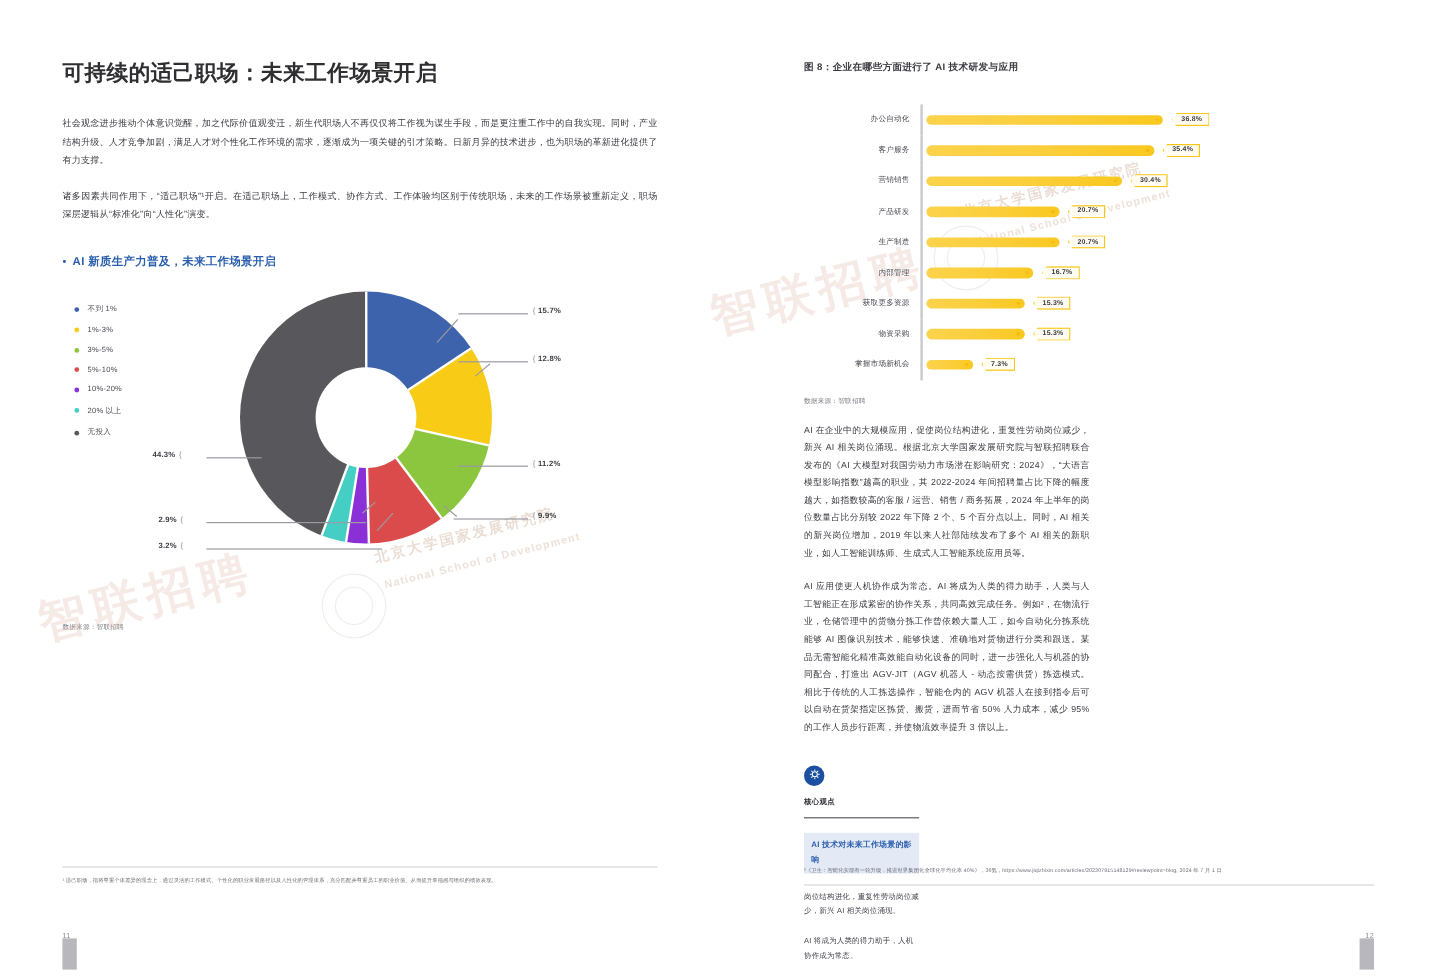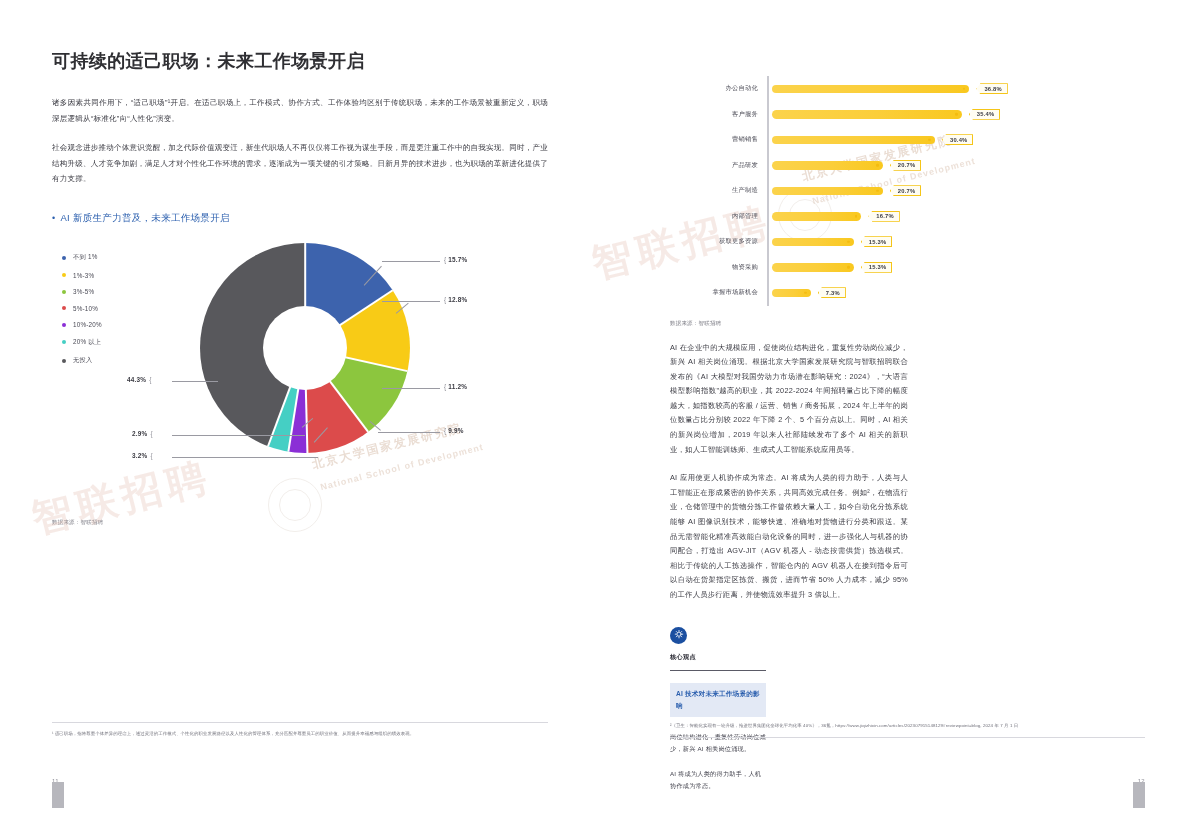--- a/index.html
+++ b/index.html
@@ -19,21 +19,21 @@
   
   h1.sec-title{
     font-size:18px;font-weight:bold;color:#2f2f33;
     margin:0 0 22px 0;letter-spacing:.4px;line-height:1.3;
   }
   p.body{
     font-size:7.5px;line-height:2.05;color:#3a3a42;
     margin:0 0 14px 0;text-align:justify;letter-spacing:.25px;
   }
   .sub-head{
-    font-size:9.5px;font-weight:normal;color:#2b5fae;
+    font-size:9.5px;font-weight:bold;color:#2b5fae;
     margin:26px 0 14px 0;letter-spacing:.3px;
   }
   .sub-head .bullet{color:#2b5fae;margin-right:5px;font-size:9px;}
   .fig-title{
     font-size:8px;font-weight:bold;color:#3a3a42;
     margin:22px 0 0 0;letter-spacing:.3px;
   }
   .src-note{font-size:5.5px;color:#7b7b84;margin:8px 0 0 0;letter-spacing:.2px;}
   .footnote{
     font-size:4.4px;line-height:1.85;color:#6e6e78;
@@ -134,22 +134,22 @@
 
   <div class="page left">
 
     <div class="wm wm-zl" style="left:30px;top:470px;transform:rotate(-14deg);">智联招聘</div>
     <div class="wm wm-pku" style="left:310px;top:438px;transform:rotate(-14deg);">北京大学国家发展研究院</div>
     <div class="wm wm-pku2" style="left:318px;top:462px;transform:rotate(-14deg);">National School of Development</div>
     <div class="wm-seal" style="left:268px;top:478px;"></div>
 
     <h1 class="sec-title">可持续的适己职场：未来工作场景开启</h1>
 
+    <p class="body">社会观念进步推动个体意识觉醒，加之代际价值观变迁，新生代职场人不再仅仅将工作视为谋生手段，而是更注重工作中的自我实现。同时，产业结构升级、人才竞争加剧，满足人才对个性化工作环境的需求，逐渐成为一项关键的引才策略。日新月异的技术进步，也为职场的革新进化提供了有力支撑。</p>
     <p class="body">诸多因素共同作用下，“适己职场”¹开启。在适己职场上，工作模式、协作方式、工作体验均区别于传统职场，未来的工作场景被重新定义，职场深层逻辑从“标准化”向“人性化”演变。</p>
-    <p class="body">社会观念进步推动个体意识觉醒，加之代际价值观变迁，新生代职场人不再仅仅将工作视为谋生手段，而是更注重工作中的自我实现。同时，产业结构升级、人才竞争加剧，满足人才对个性化工作环境的需求，逐渐成为一项关键的引才策略。日新月异的技术进步，也为职场的革新进化提供了有力支撑。</p>
 
     <div class="sub-head">
       <span class="bullet">•</span><span>AI 新质生产力普及，未来工作场景开启</span>
     </div>
 
 
 
     <div class="pie-wrap">
 
       <div class="legend">
@@ -248,20 +248,21 @@
     <div class="page-tab l"></div>
   </div>
 
   <div class="page right">
 
     <div class="wm wm-zl" style="left:-10px;top:215px;transform:rotate(-14deg);">智联招聘</div>
     <div class="wm wm-pku" style="left:200px;top:150px;transform:rotate(-14deg);">北京大学国家发展研究院</div>
     <div class="wm wm-pku2" style="left:210px;top:176px;transform:rotate(-14deg);">National School of Development</div>
     <div class="wm-seal" style="left:178px;top:188px;"></div>
 
+    <div class="fig-title" style="margin-top:0;">图 8：企业在哪些方面进行了 AI 技术研发与应用</div>
 
     <div class="bar-chart" id="bar-chart">
         <div class="bar-row">
           <div class="bar-cat">办公自动化</div>
           <div class="bar-axis"></div>
           <div class="bar-track">
             <div class="bar" style="width: 197.8px;"></div>
             <div class="bar-val">36.8%</div>
           </div>
         </div>

